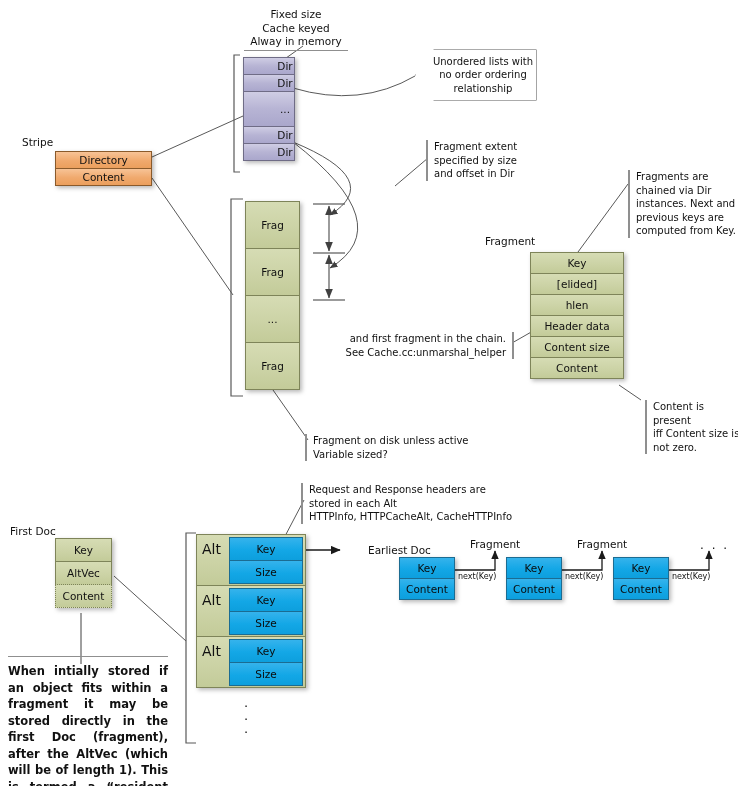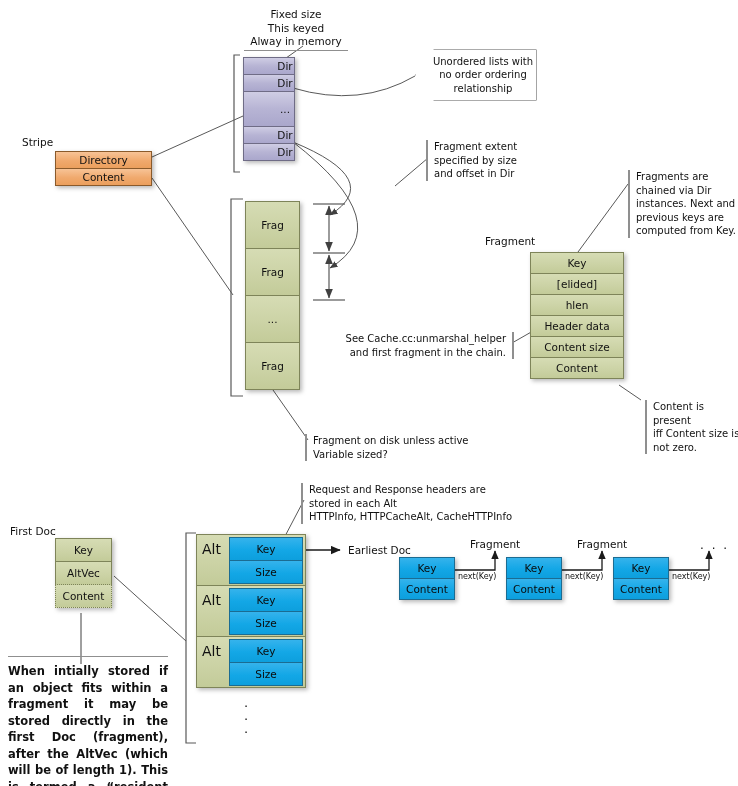--- a/index.html
+++ b/index.html
@@ -166,21 +166,21 @@
 
   <g>
     <path d="M434,50 L536,50 L536,100 L434,100 L416,75 Z" fill="#ffffff" stroke="#595959" stroke-width="1.1"></path>
     <circle cx="426" cy="75" r="5" fill="#ffffff" stroke="#595959" stroke-width="1.1"></circle>
     <circle cx="426" cy="75" r="2.2" fill="#ffffff" stroke="#595959" stroke-width="1"></circle>
   </g>
 </svg>
 
 <div class="note-underline" style="left:244px;top:8px;width:104px;">
   <div>Fixed size</div>
-  <div>This keyed</div>
+  <div>Cache keyed</div>
   <div>Alway in memory</div>
 </div>
 
 <div class="stackwrap" style="left:243px;top:57px;width:52px;">
   <div class="cell cell-dir" style="height:18px;">Dir</div>
   <div class="cell cell-dir" style="height:18px;margin-top:-1px;">Dir</div>
   <div class="cell cell-dir" style="height:36px;margin-top:-1px;">...</div>
   <div class="cell cell-dir" style="height:18px;margin-top:-1px;">Dir</div>
   <div class="cell cell-dir" style="height:18px;margin-top:-1px;">Dir</div>
 </div>
@@ -224,22 +224,22 @@
 <div class="stackwrap" style="left:530px;top:252px;width:94px;">
   <div class="cell cell-olive" style="height:22px;">Key</div>
   <div class="cell cell-olive" style="height:22px;margin-top:-1px;">[elided]</div>
   <div class="cell cell-olive" style="height:22px;margin-top:-1px;">hlen</div>
   <div class="cell cell-olive" style="height:22px;margin-top:-1px;">Header data</div>
   <div class="cell cell-olive" style="height:22px;margin-top:-1px;">Content size</div>
   <div class="cell cell-olive" style="height:22px;margin-top:-1px;">Content</div>
 </div>
 
 <div class="note-right" style="left:332px;top:332px;width:174px;">
+  <div>and first fragment in the chain.</div>
   <div>See Cache.cc:unmarshal_helper</div>
-  <div>and first fragment in the chain.</div>
 </div>
 
 <div class="note" style="left:645px;top:400px;width:92px;">
   <div>Content  is present</div>
   <div>iff Content size is</div>
   <div>not zero.</div>
 </div>
 
 <div class="note" style="left:305px;top:434px;width:190px;">
   <div>Fragment on disk unless active</div>
@@ -281,21 +281,21 @@
     <div class="cell cell-blue" style="position:absolute;left:32px;top:25px;width:74px;height:24px;">Size</div>
   </div>
 </div>
 
 <div class="vdots" style="left:236px;top:700px;width:20px;">
   <div>·</div>
   <div>·</div>
   <div>·</div>
 </div>
 
-<div class="lbl" style="left:348px;top:544px;">Earliest Doc</div>
+<div class="lbl" style="left:368px;top:544px;">Earliest Doc</div>
 
 <div class="stackwrap" style="left:399px;top:557px;width:56px;">
   <div class="cell cell-blue" style="height:22px;">Key</div>
   <div class="cell cell-blue" style="height:22px;margin-top:-1px;">Content</div>
 </div>
 <div class="lbl" style="left:458px;top:572px;font-size:8px;">next(Key)</div>
 
 <div class="lbl" style="left:470px;top:538px;">Fragment</div>
 <div class="stackwrap" style="left:506px;top:557px;width:56px;">
   <div class="cell cell-blue" style="height:22px;">Key</div>

